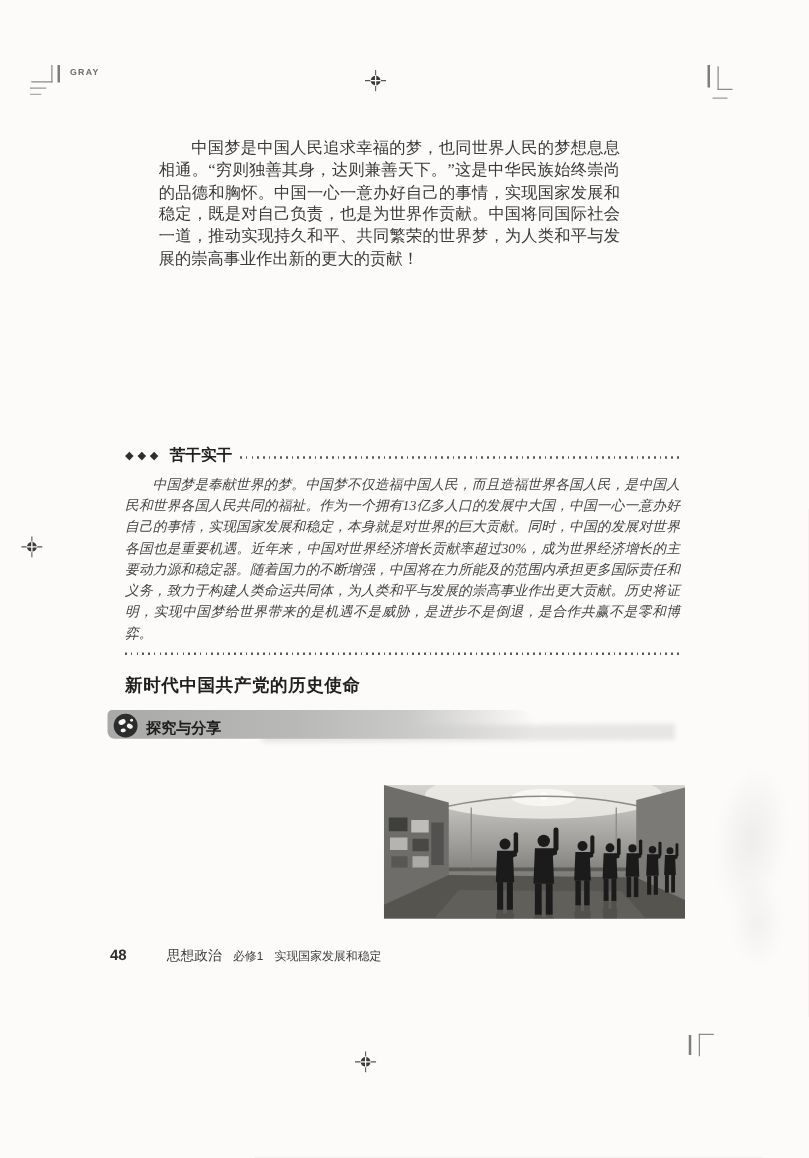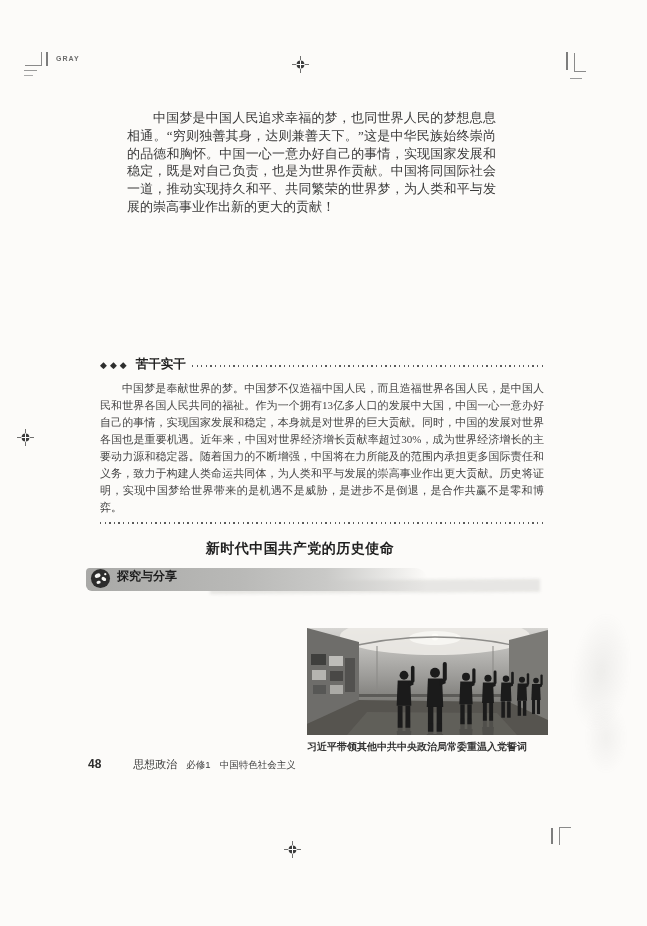--- a/index.html
+++ b/index.html
@@ -22,31 +22,31 @@
   .intro{position:absolute;left:127px;top:109px;width:369px;font-size:13px;line-height:17.8px;text-align:justify;}
   .intro p{margin:0;text-indent:2em;}
   
   .related{position:absolute;left:100px;top:356px;width:444px;}
   .related-header{display:flex;align-items:center;}
   .diamonds{font-size:9px;letter-spacing:3px;color:#2e2e2e;}
   .related-title{font-family:"Liberation Sans","DejaVu Sans",sans-serif;font-weight:bold;
                  font-size:12.5px;color:#222;margin:0 6px 0 6px;white-space:nowrap;}
   .dotline{flex:1;height:2px;margin-top:3px;
            background-image:repeating-linear-gradient(90deg,#5a5a5a 0 1.3px,transparent 1.3px 4.6px);}
-  .related-body{margin:7px 0 0 0;font-size:11px;line-height:17px;color:#444;
+  .related-body{margin:7px 0 0 0;font-size:11px;line-height:17px;font-style:italic;color:#444;
                 text-align:justify;text-indent:2em;}
   .related-rule{height:2px;margin-top:6px;
            background-image:repeating-linear-gradient(90deg,#5a5a5a 0 1.3px,transparent 1.3px 4.6px);}
   
-  .section-heading{position:absolute;left:100px;top:540px;width:400px;margin:0;text-align:center;
+  .section-heading{position:absolute;left:100px;top:540px;width:400px;margin:0;
                    font-size:14px;font-weight:bold;letter-spacing:.5px;color:#1f1f1f;}
   
   .explore-banner{position:absolute;left:86px;top:568px;width:342px;height:23px;
       background:linear-gradient(90deg,#a9a9a7 0%,#b9b9b7 45%,#c9c9c7 70%,rgba(205,205,203,0) 100%);
-      border-radius:4px 14px 10px 6px;display:flex;align-items:flex-start;}
+      border-radius:4px 14px 10px 6px;display:flex;align-items:flex-end;}
   .banner-smear{position:absolute;left:210px;top:580px;width:330px;height:13px;
       background:rgba(176,176,173,.28);filter:blur(1.5px);transform:rotate(-.4deg);}
   .explore-icon{width:21px;height:21px;margin-left:4px;flex:0 0 auto;}
   .explore-label{font-family:"Liberation Sans","DejaVu Sans",sans-serif;font-weight:bold;
                  font-size:12px;color:#1d1d1d;margin-left:6px;}
   
   .explore-text{position:absolute;left:90px;top:603px;width:216px;margin:0;font-size:11px;
                 line-height:16.6px;font-style:italic;color:#373737;text-align:justify;text-indent:2em;}
   .photo{position:absolute;left:307px;top:628px;width:241px;height:107px;overflow:hidden;}
   .photo svg{display:block;}
@@ -190,25 +190,24 @@
       <use href="#oathfig" transform="translate(229,76) scale(0.67)"></use>
 
       <g opacity="0.22">
         <use href="#oathfig" transform="translate(97,100) scale(1.05,-0.5)"></use>
         <use href="#oathfig" transform="translate(128,103) scale(1.18,-0.5)"></use>
         <use href="#oathfig" transform="translate(159,98) scale(0.95,-0.5)"></use>
         <use href="#oathfig" transform="translate(181,96) scale(0.85,-0.5)"></use>
       </g>
     </svg>
   </div>
-  <div class="photo-caption">习近平带领其他中共中央政治局常委重温入党誓词</div>
 
   <div class="smudge sm1"></div>
   <div class="smudge sm2"></div>
 
   <div class="footer">
     <span class="pagenum">48</span>
     <span class="f-course">思想政治</span>
     <span class="f-vol">必修1</span>
-    <span class="f-title">中国特色社会主义</span>
+    <span class="f-title">实现国家发展和稳定</span>
   </div>
 
 </div>
 
 </body></html>

